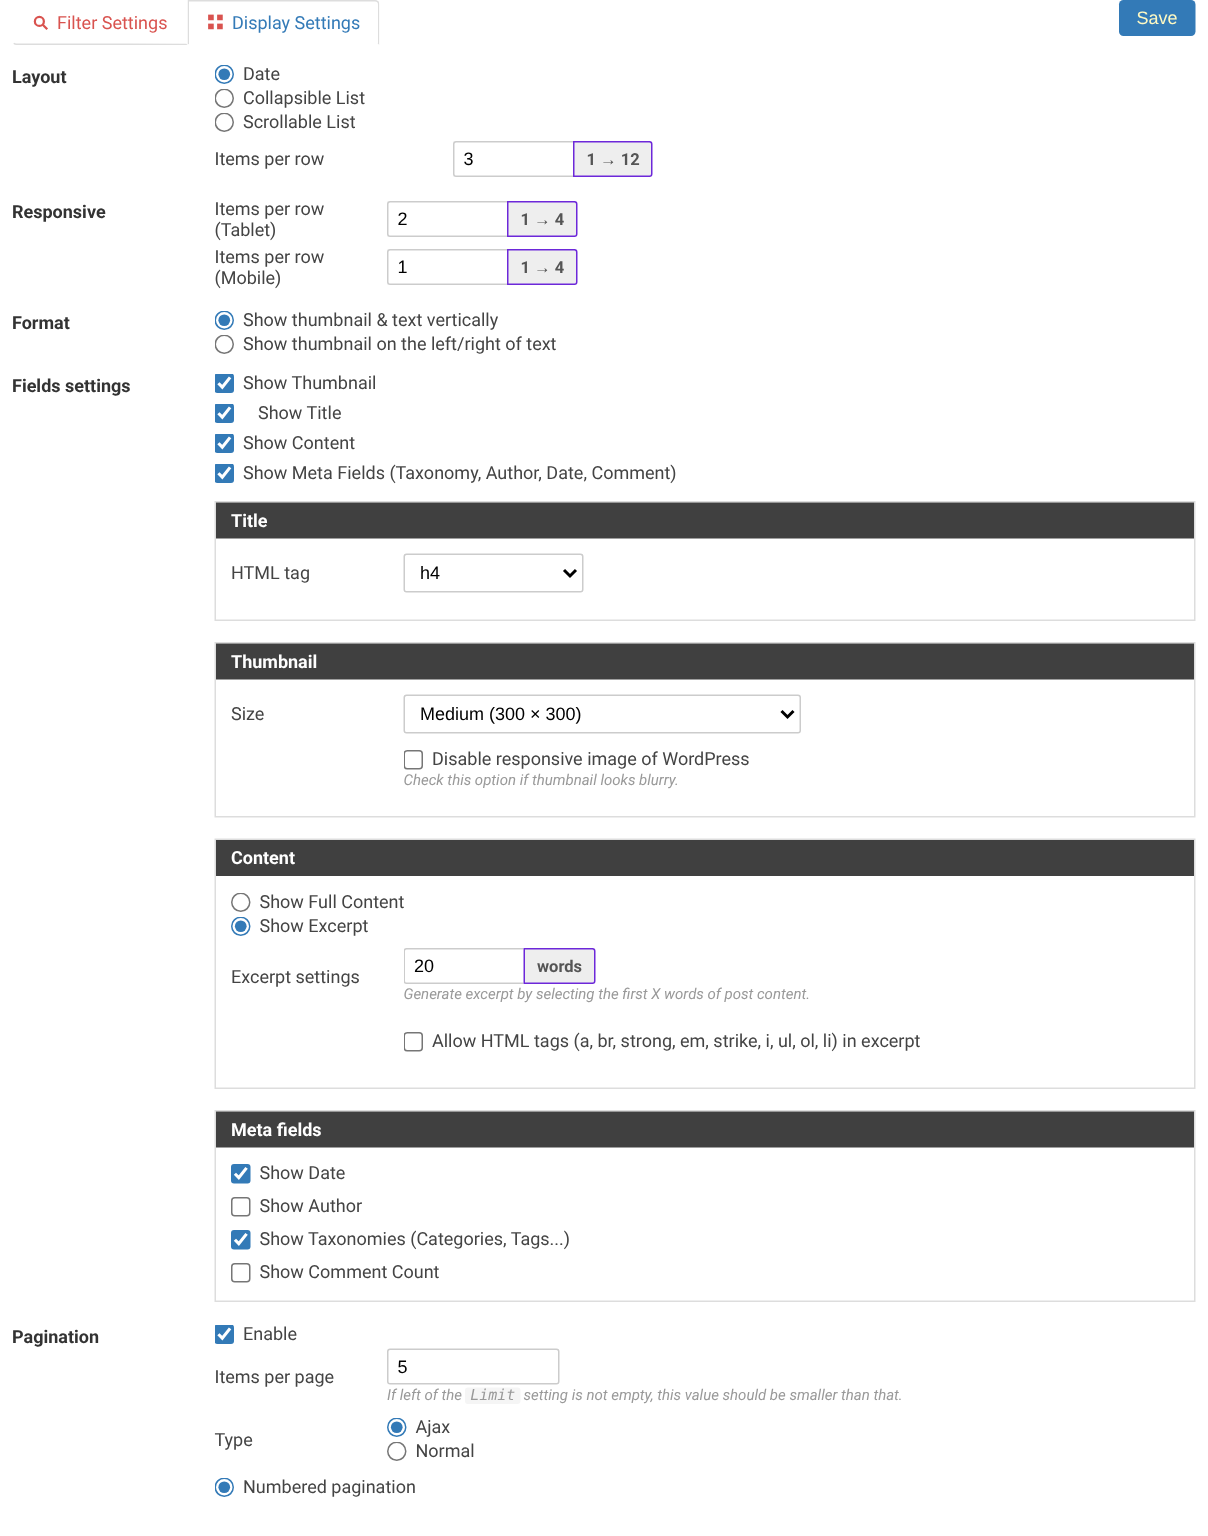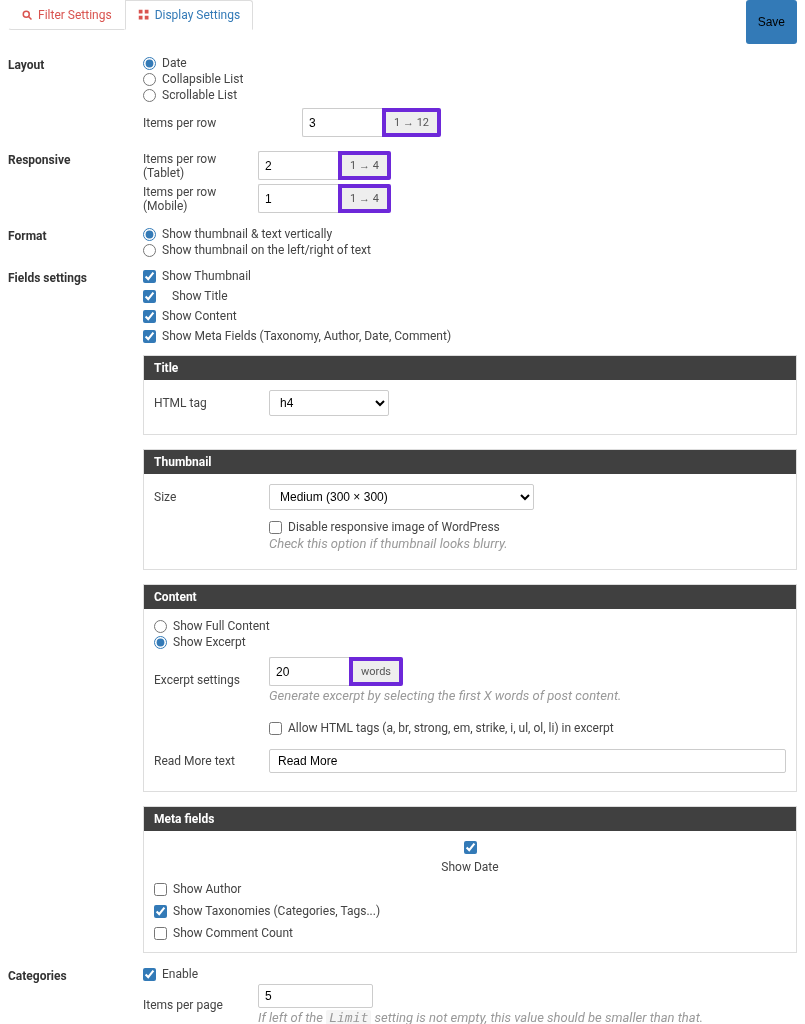--- a/index.html
+++ b/index.html
@@ -28,24 +28,24 @@
     display: flex;
     align-items: center;
     gap: 5px;
     color: #555;
   }
   .tab:first-child { border-right: none; border-top-left-radius: 3px; border-bottom-left-radius: 3px; color: #d9534f; border-top: 1px solid transparent; border-left: 1px solid transparent; border-bottom: 1px solid #ddd;}
   .tab.active { color: #337ab7; border-bottom: 1px solid #fff; border-top-right-radius: 3px;}
   .tab:first-child { border: 1px solid transparent; border-bottom: 1px solid #ddd; }
   .tab.inactive-red { color: #d9534f; }
   .btn {
-    padding: 15px 12px;
+    padding: 5px 12px;
     border-radius: 3px;
     border: none;
-    color: #000000;
+    color: #fef9c3;
     font-size: 12px;
     cursor: pointer;
   }
   .btn-blue { background: #337ab7; }
   .section {
     display: flex;
     align-items: flex-start;
     margin-bottom: 10px;
   }
   .section-label {
@@ -89,26 +89,27 @@
     width: 80px;
     padding: 4px 6px;
     border: 1px solid #ccc;
     border-right: none;
     font-size: 12px;
     border-radius: 2px 0 0 2px;
   }
   .num-input .suffix {
     padding: 4px 8px;
     background: #eee;
-    border: 4px solid #6d28d9;
+    border: 1px solid #6d28d9;
     font-size: 11px;
     color: #555;
     border-radius: 0 2px 2px 0;
     display: flex;
     align-items: center;
+    font-weight: bold;
   }
   .plain-input {
     padding: 4px 6px;
     border: 1px solid #ccc;
     font-size: 12px;
     border-radius: 2px;
   }
   .panel {
     margin: 10px 0 14px 135px;
     border: 1px solid #ddd;
@@ -125,21 +126,21 @@
   }
   .panel .field-row { margin-bottom: 8px; }
   select.wide {
     padding: 4px 6px;
     border: 1px solid #ccc;
     font-size: 12px;
     background: #fff;
     border-radius: 2px;
   }
   .hint {
-    font-size: 13px;
+    font-size: 10px;
     color: #999;
     font-style: italic;
     margin-top: 2px;
   }
   .full-text-input {
     width: 520px;
     padding: 4px 8px;
     border: 1px solid #ccc;
     font-size: 12px;
     border-radius: 2px;
@@ -319,51 +320,47 @@
           <div class="hint">Generate excerpt by selecting the first X words of post content.</div>
         </div>
       </div>
       <div class="field-row" style="margin-top:14px;">
         <div class="field-label"></div>
         <div class="check-row">
             <input type="checkbox" style="">
             <span>Allow HTML tags (a, br, strong, em, strike, i, ul, ol, li) in excerpt</span>
           </div>
       </div>
-      <div class="field-row">
-        <div class="field-label">Read More text</div>
-        <input class="full-text-input" value="Read More" style="">
-      </div>
     </div>
   </div>
 
   <div class="panel">
     <div class="panel-header">Meta fields</div>
     <div class="panel-body">
-      <div class="check-row" style="margin-bottom:8px;flex-direction:column;">
+      <div class="check-row" style="margin-bottom:8px;">
           <input type="checkbox" checked="" style="">
           <span>Show Date</span>
         </div>
       <div class="check-row" style="margin-bottom:8px;">
           <input type="checkbox" style="">
           <span>Show Author</span>
         </div>
       <div class="check-row" style="margin-bottom:8px;">
           <input type="checkbox" checked="" style="">
           <span>Show Taxonomies (Categories, Tags...)</span>
         </div>
       <div class="check-row">
           <input type="checkbox" style="">
           <span>Show Comment Count</span>
         </div>
     </div>
   </div>
 
   <div class="section">
-    <div class="section-label">Categories</div>
+    <div class="section-label">Pagination</div>
     <div class="section-body">
       <div class="check-row">
           <input type="checkbox" checked="" style="">
           <span>Enable</span>
         </div>
       <div class="field-row" style="margin-top:3px;">
         <div class="field-label">Items per page</div>
         <div>
           <input class="plain-input" style="width: 115px;" value="5">
           <div class="hint">

